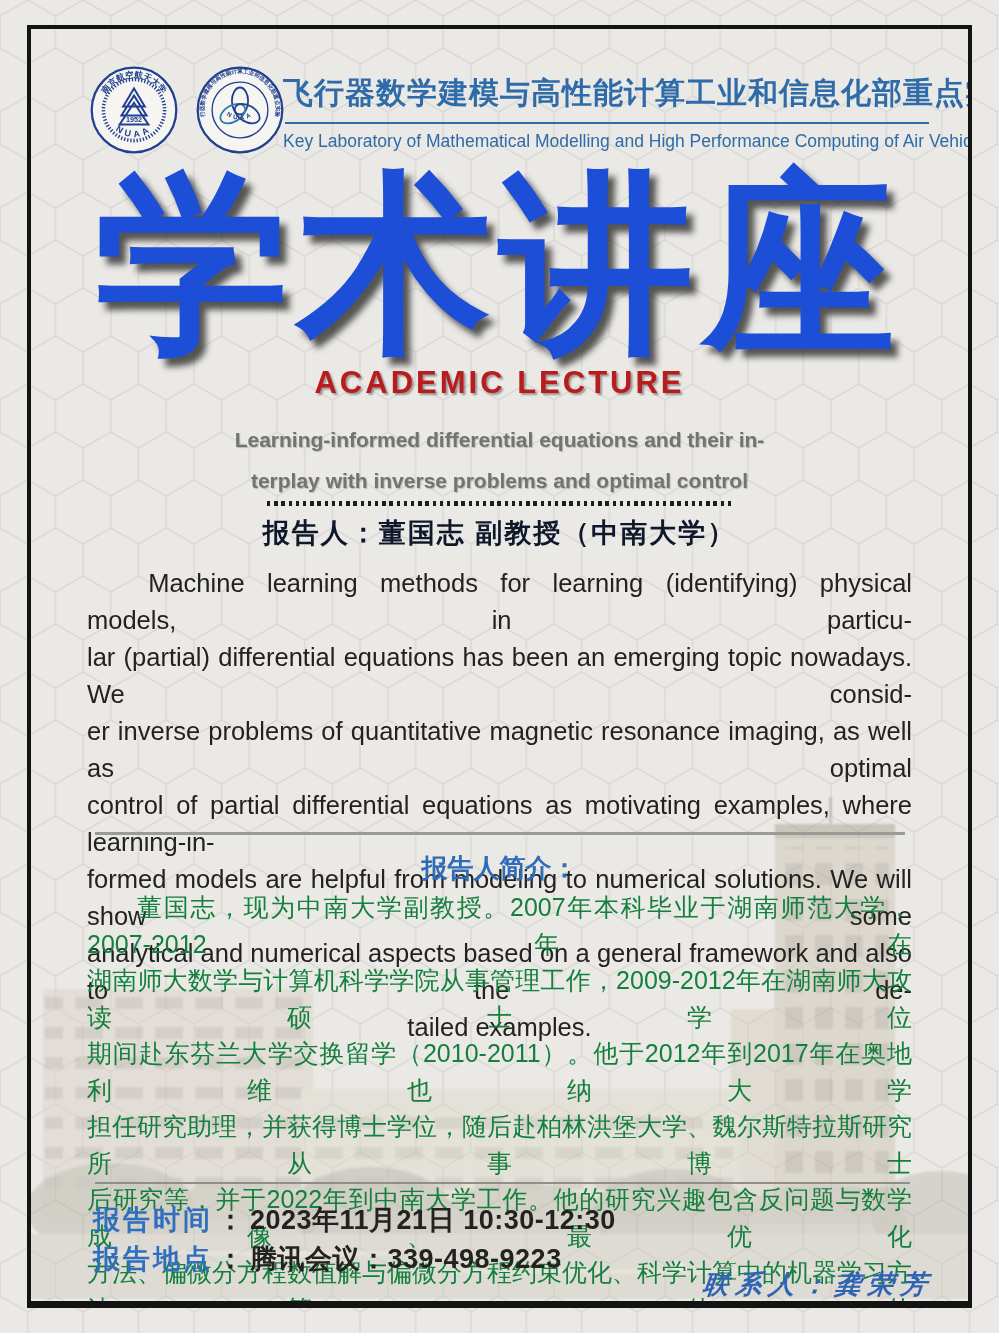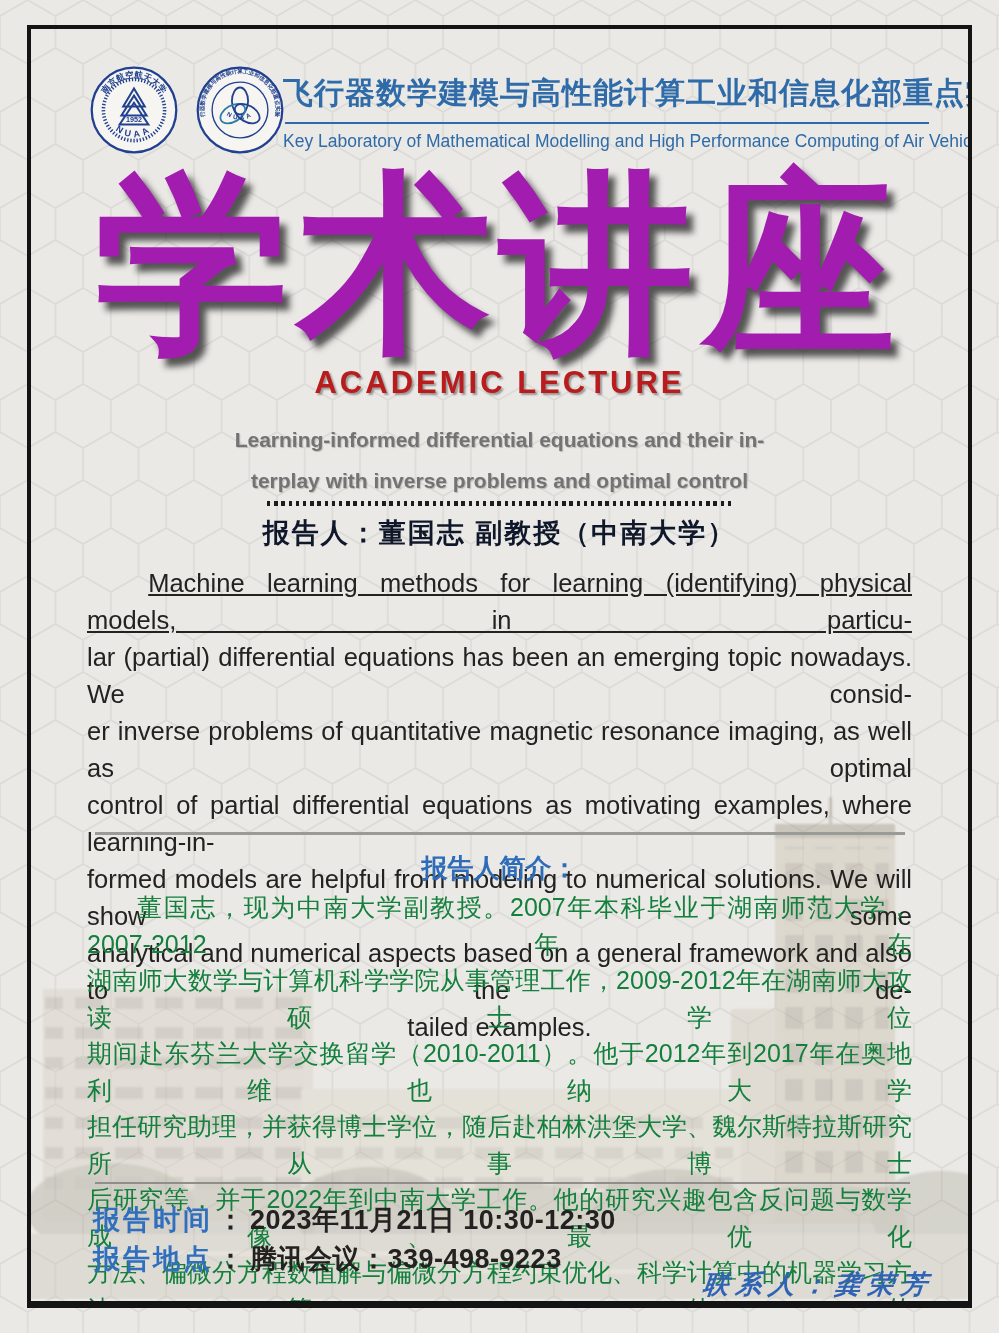--- a/index.html
+++ b/index.html
@@ -19,38 +19,38 @@
   
   .logos{left:58px;top:36px;display:flex;gap:16px;}
   .logo{width:90px;height:90px;display:block;}
   .head-text{left:252px;top:44px;width:648px;text-align:center;}
   .lab-zh{font-size:30px;font-weight:700;color:#2e6ba8;letter-spacing:1px;white-space:nowrap;}
   .lab-rule{height:0;border-top:2.5px solid #2e6ba8;margin:8px 2px 7px 2px;}
   .lab-en{font-size:17.5px;font-weight:500;color:#2e6ba8;white-space:nowrap;}
 
   
   .big-title{left:0;top:138px;width:937px;text-align:center;
-    font-size:194px;line-height:194px;font-weight:900;color:#a21caf;letter-spacing:8px;
+    font-size:194px;line-height:194px;font-weight:900;color:#1d4ed8;letter-spacing:8px;
     text-shadow:7px 8px 6px rgba(35,35,35,.75);white-space:nowrap;}
   .academic{left:0;top:336px;width:937px;text-align:center;font-size:31px;font-weight:700;
     color:#b91c1c;letter-spacing:3px;text-shadow:2px 2px 2px rgba(0,0,0,.35);}
 
   
   .talk-title{left:0;top:390px;width:937px;text-align:center;color:#737373;
     font-size:21px;line-height:41px;font-weight:700;text-shadow:1px 1px 1px rgba(0,0,0,.2);}
   .dotted{left:236px;top:472px;width:466px;height:5px;
     background:repeating-linear-gradient(90deg,#1c1c1c 0 3.5px,transparent 3.5px 7.2px);}
   .speaker{left:0;top:486px;width:937px;text-align:center;font-size:27px;font-weight:700;
     color:#0f172a;letter-spacing:2px;}
 
   
   .abstract{left:56px;top:536px;width:825px;color:#242220;font-size:25.5px;line-height:37px;}
   .jline{text-align:justify;text-align-last:justify;}
   .lline{text-align:center;}
-  .indent1{text-indent:2.4em;text-decoration:underline;}
+  .indent1{text-indent:2.4em;}
   .indent2{text-indent:2em;}
 
   .divider1{left:64px;top:803px;width:810px;height:3px;background:#9a9a96;}
   .bio-heading{left:0;top:822px;width:937px;text-align:center;font-size:26px;font-weight:700;color:#2e6cb8;}
   .bio{left:56px;top:860px;width:825px;color:#15803d;font-size:25px;line-height:36.5px;}
 
   .divider2{left:64px;top:1153px;width:815px;height:2px;background:#908e8a;}
 
   
   .footer{left:62px;top:1172px;font-size:27px;font-weight:700;line-height:39px;white-space:nowrap;}

